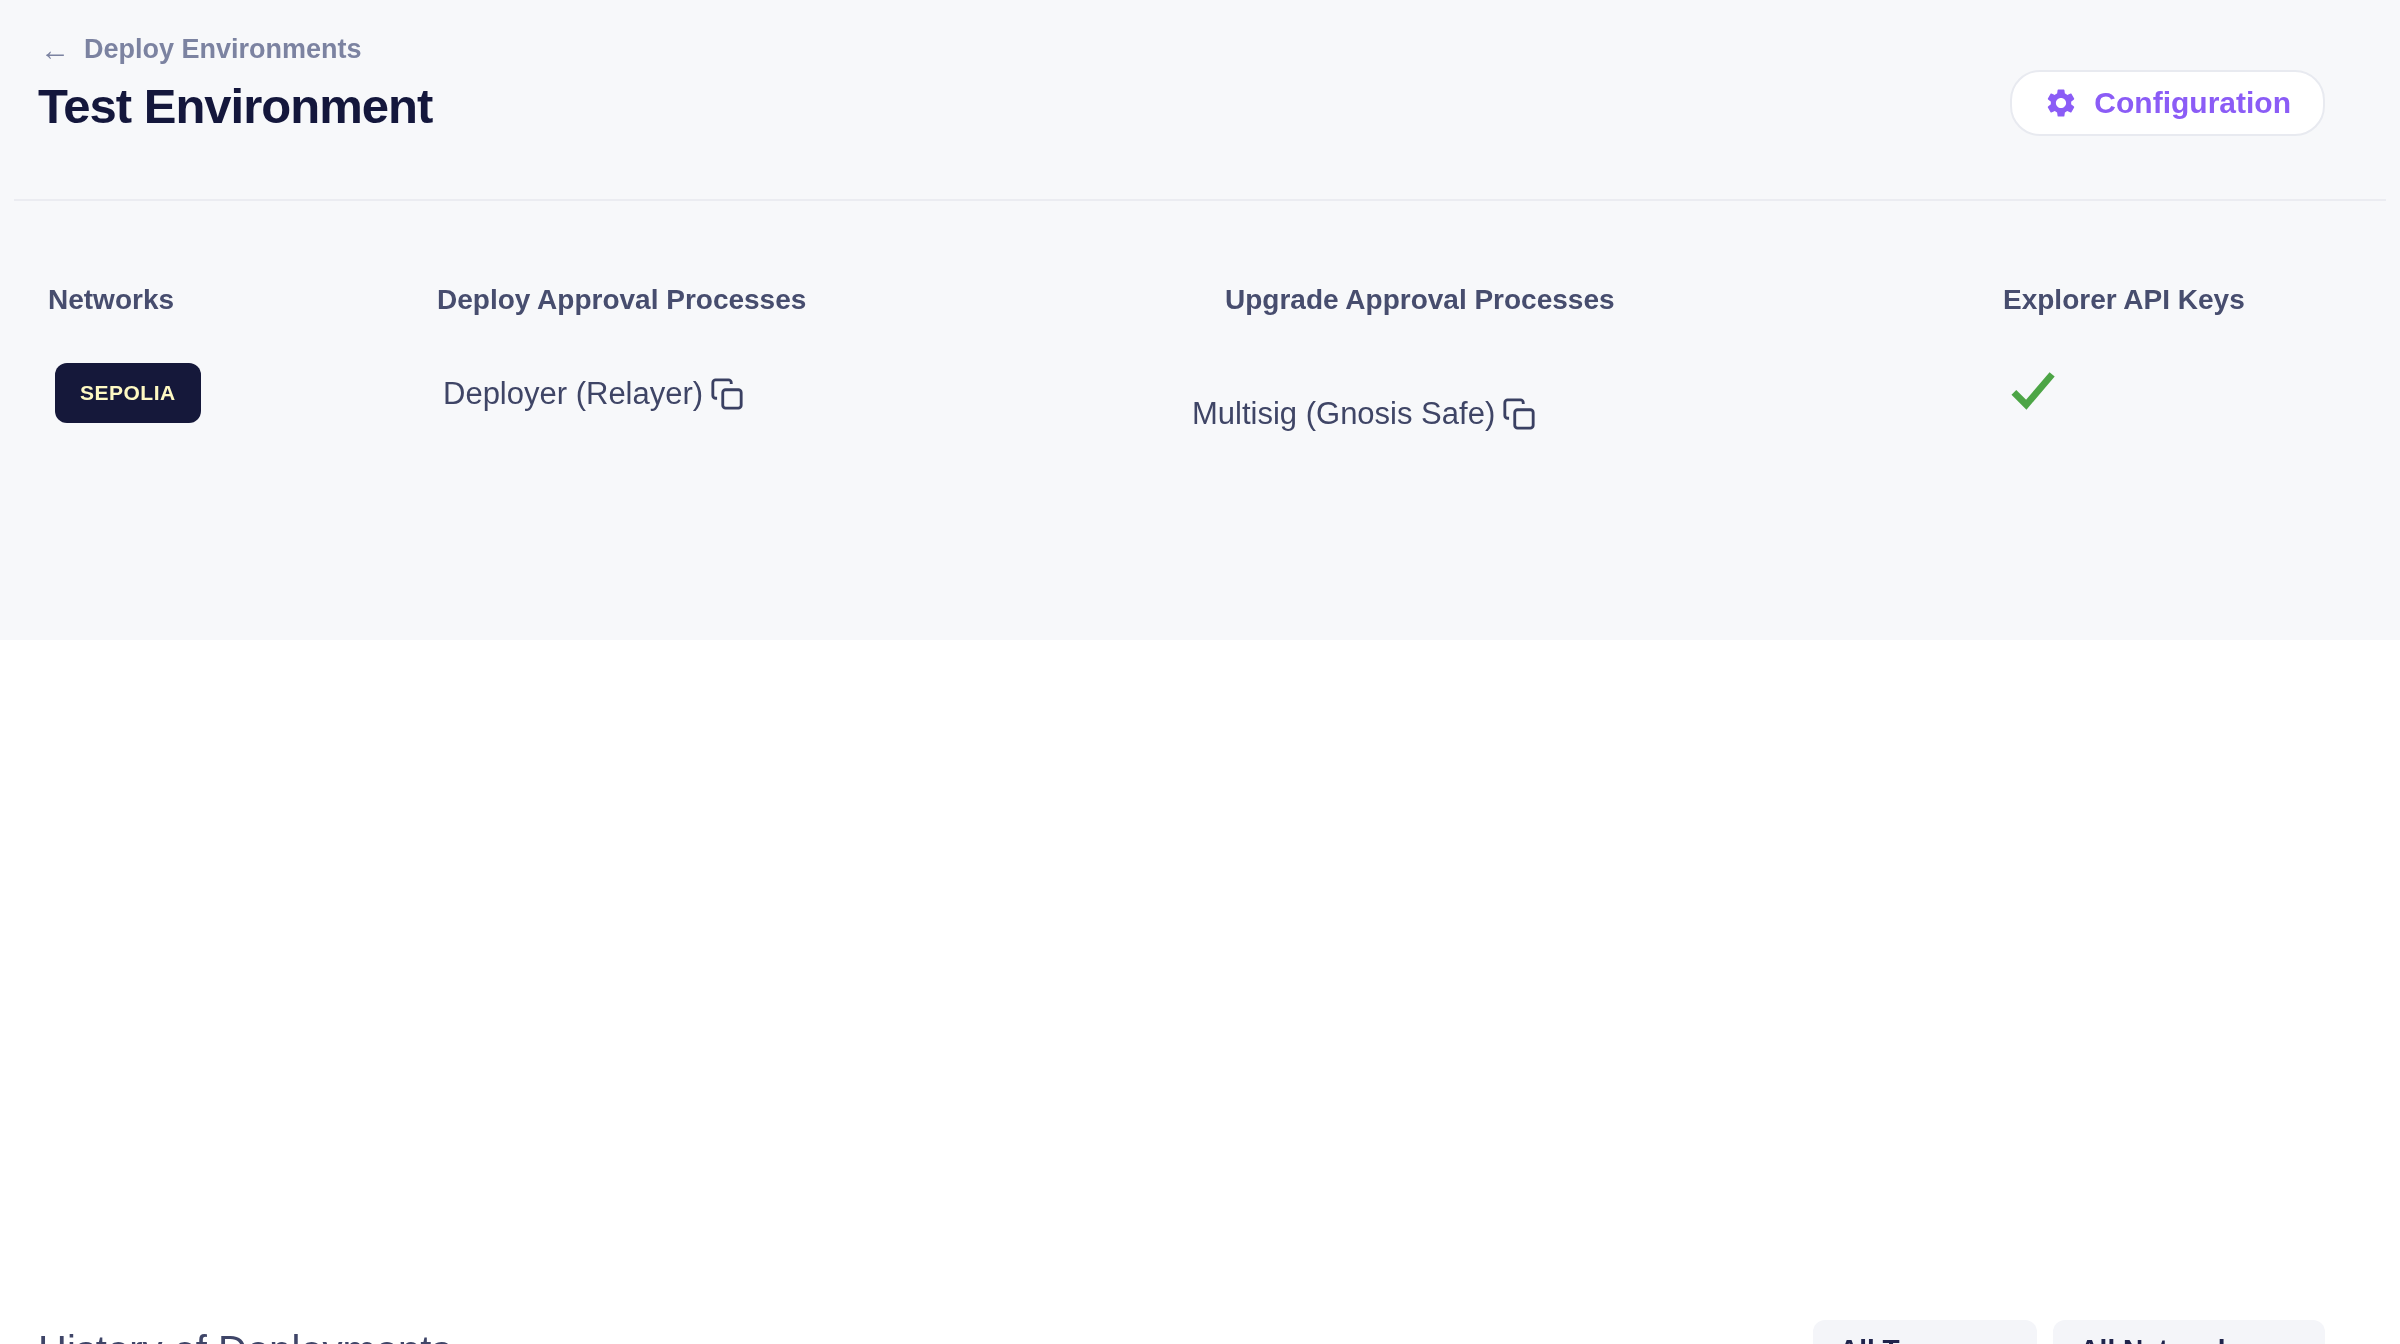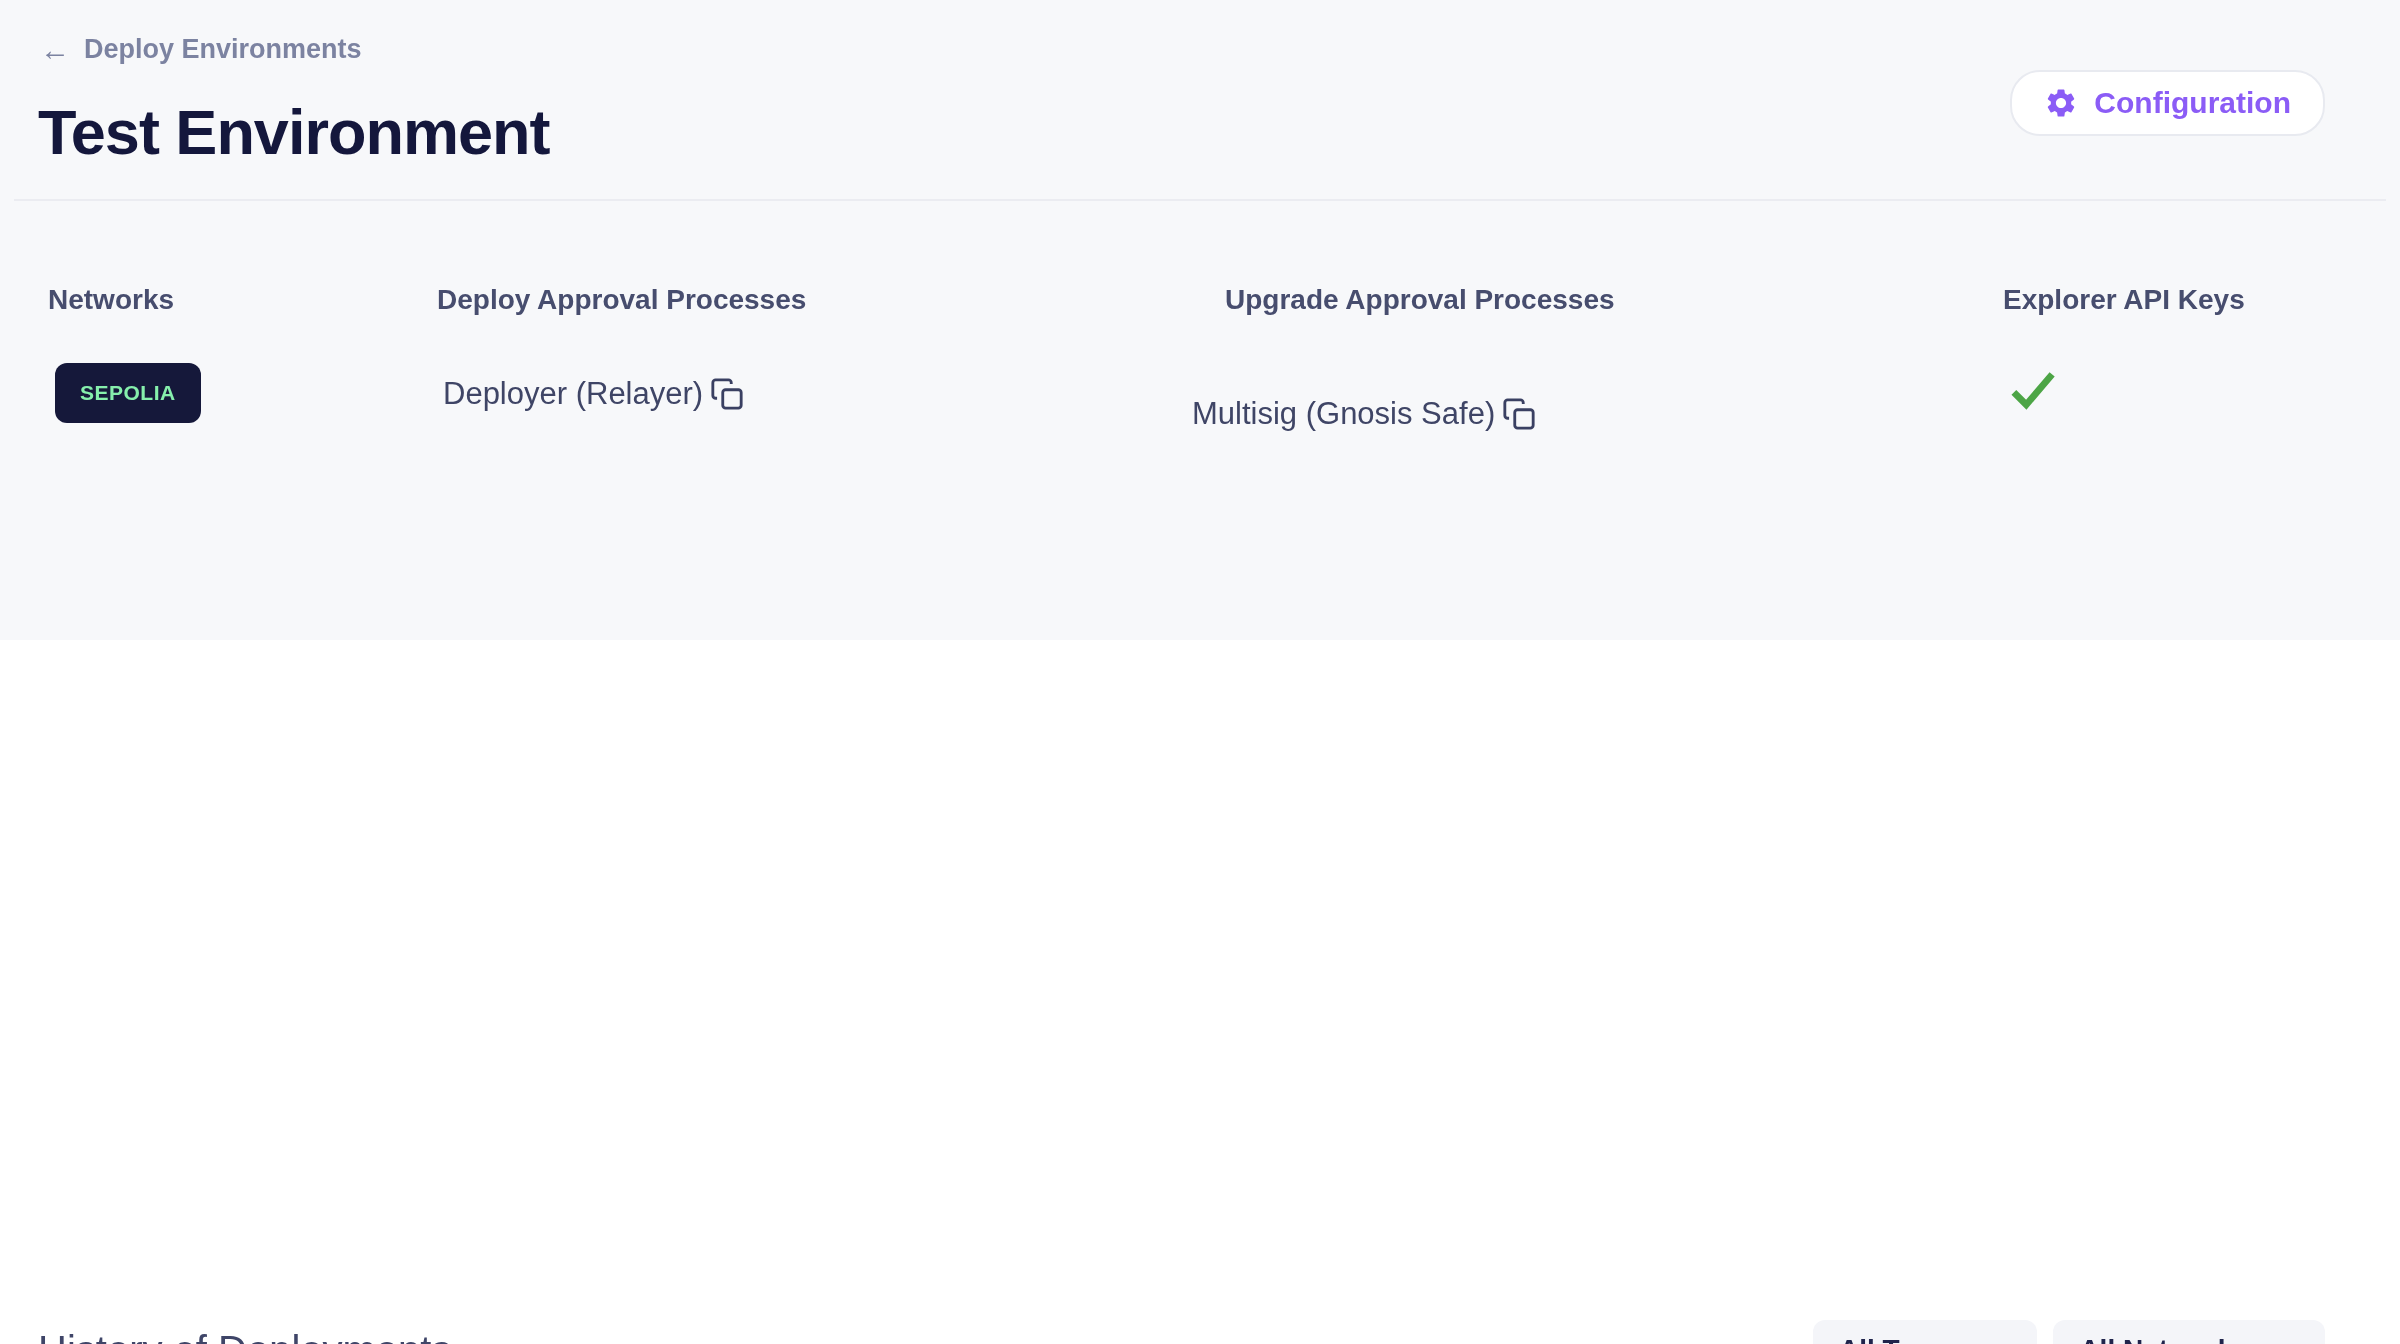--- a/index.html
+++ b/index.html
@@ -17,22 +17,22 @@
     position:relative; width:100%; height:640px;
     background:#f7f8fa;
   }
   .breadcrumb {
     position:absolute; left:40px; top:34px;
     display:inline-flex; align-items:center; gap:14px;
     font-size:27px; font-weight:700; color:#7c83a1; cursor:pointer;
   }
   .breadcrumb .arrow { font-size:30px; font-weight:400; line-height:1; }
   .page-title {
-    position:absolute; left:38px; top:96px;
-    font-size:63px; font-weight:700; color:#14173c; letter-spacing:-1px;
+    position:absolute; left:38px; top:78px;
+    font-size:49px; font-weight:700; color:#14173c; letter-spacing:-1px;
   }
   .config-btn {
     position:absolute; right:75px; top:70px; height:66px;
     display:inline-flex; align-items:center; gap:16px;
     background:#ffffff; border:2px solid #e8eaf0; border-radius:30px;
     padding:0 32px; font-size:30px; font-weight:700; color:#8b5cf6;
     cursor:pointer;
   }
   .config-btn svg { width:34px; height:34px; }
   .divider {
@@ -41,21 +41,21 @@
   }
   .env-header { position:absolute; font-size:28px; font-weight:700; color:#474d6e; top:284px; }
   .env-h1 { left:48px; }
   .env-h2 { left:437px;text-align:center; }
   .env-h3 { left:1225px;text-align:center; }
   .env-h4 { left:2003px; }
 
   .network-badge {
     position:absolute; left:55px; top:363px; height:60px;
     display:inline-flex; align-items:center;
-    background:#15183a; color:#86efac; border-radius:12px;
+    background:#15183a; color:#fef9c3; border-radius:12px;
     padding:0 25px; font-size:21px; font-weight:700; letter-spacing:0.5px;
   }
   .approval { position:absolute; top:376px; display:inline-flex; align-items:center; gap:7px;
     font-size:31px; color:#3f4566; }
   .approval-deploy { left:443px; }
   .approval-upgrade { left:1192px;margin-top:20px; }
   .copy-icon-sm { width:34px; height:34px; color:#3a4062; cursor:pointer; }
   .copy-icon-sm svg { width:100%; height:100%; }
   .explorer-check { position:absolute; left:2006px; top:362px; width:54px; height:54px; }
 

